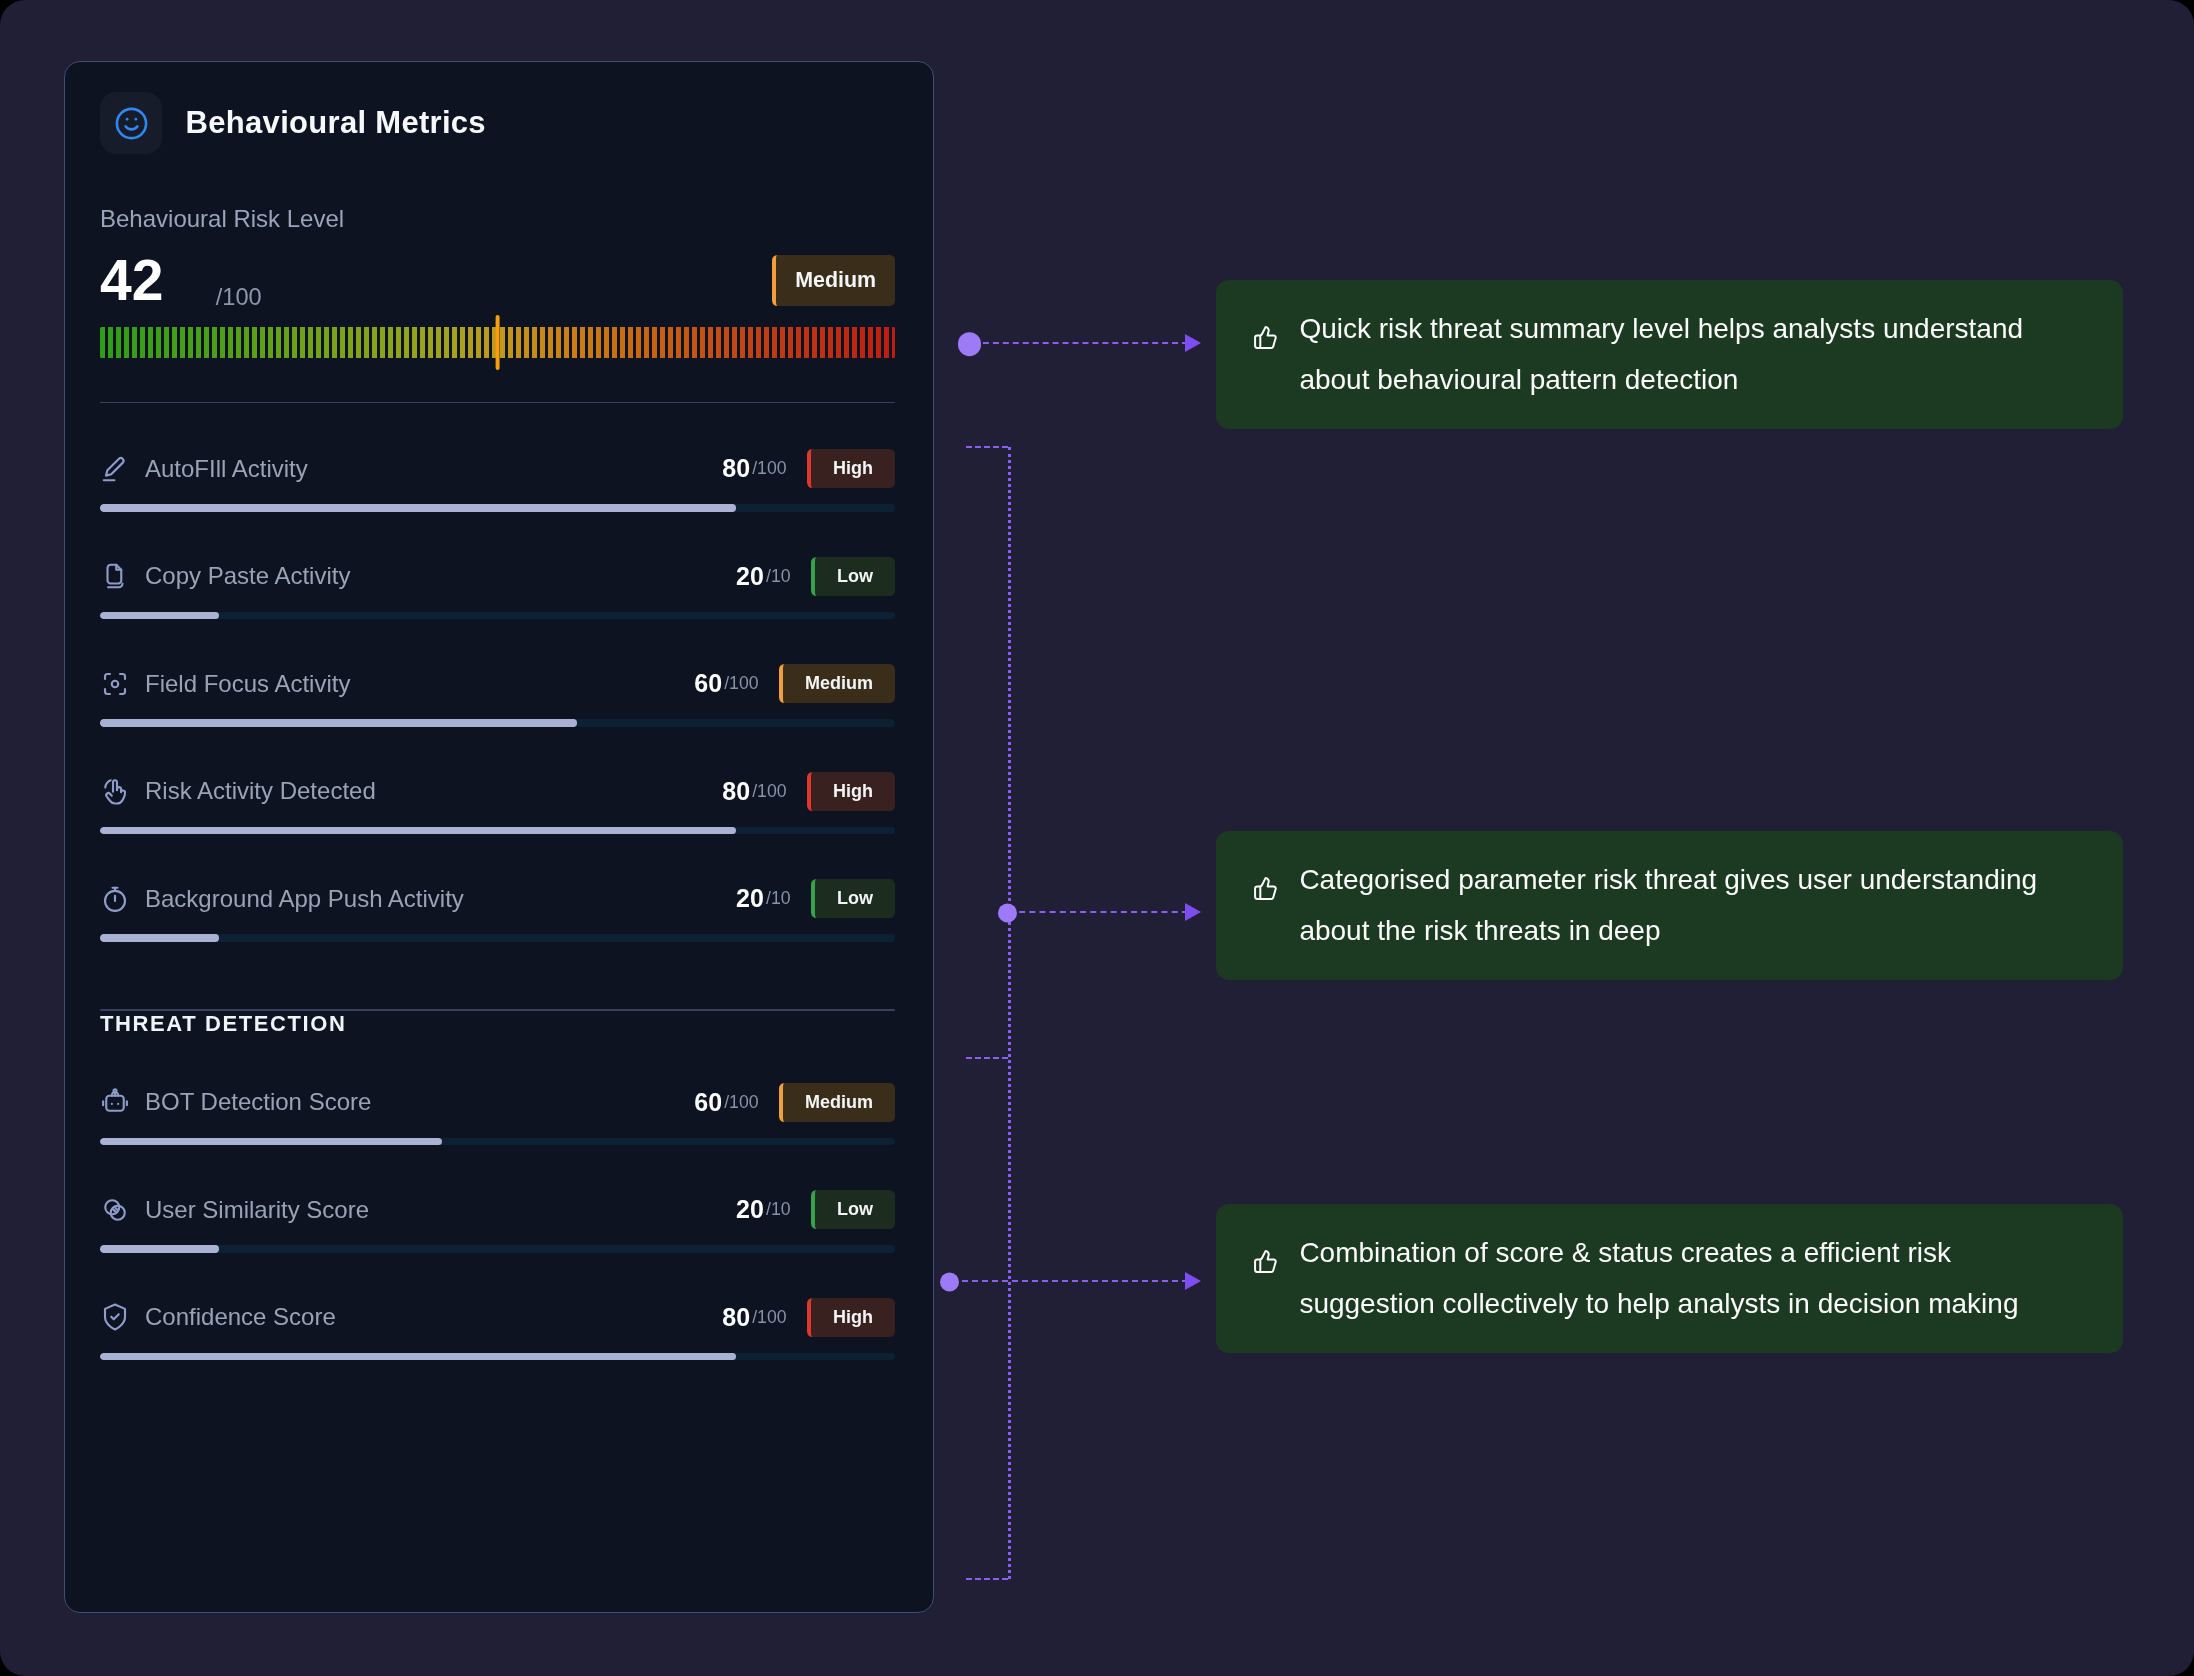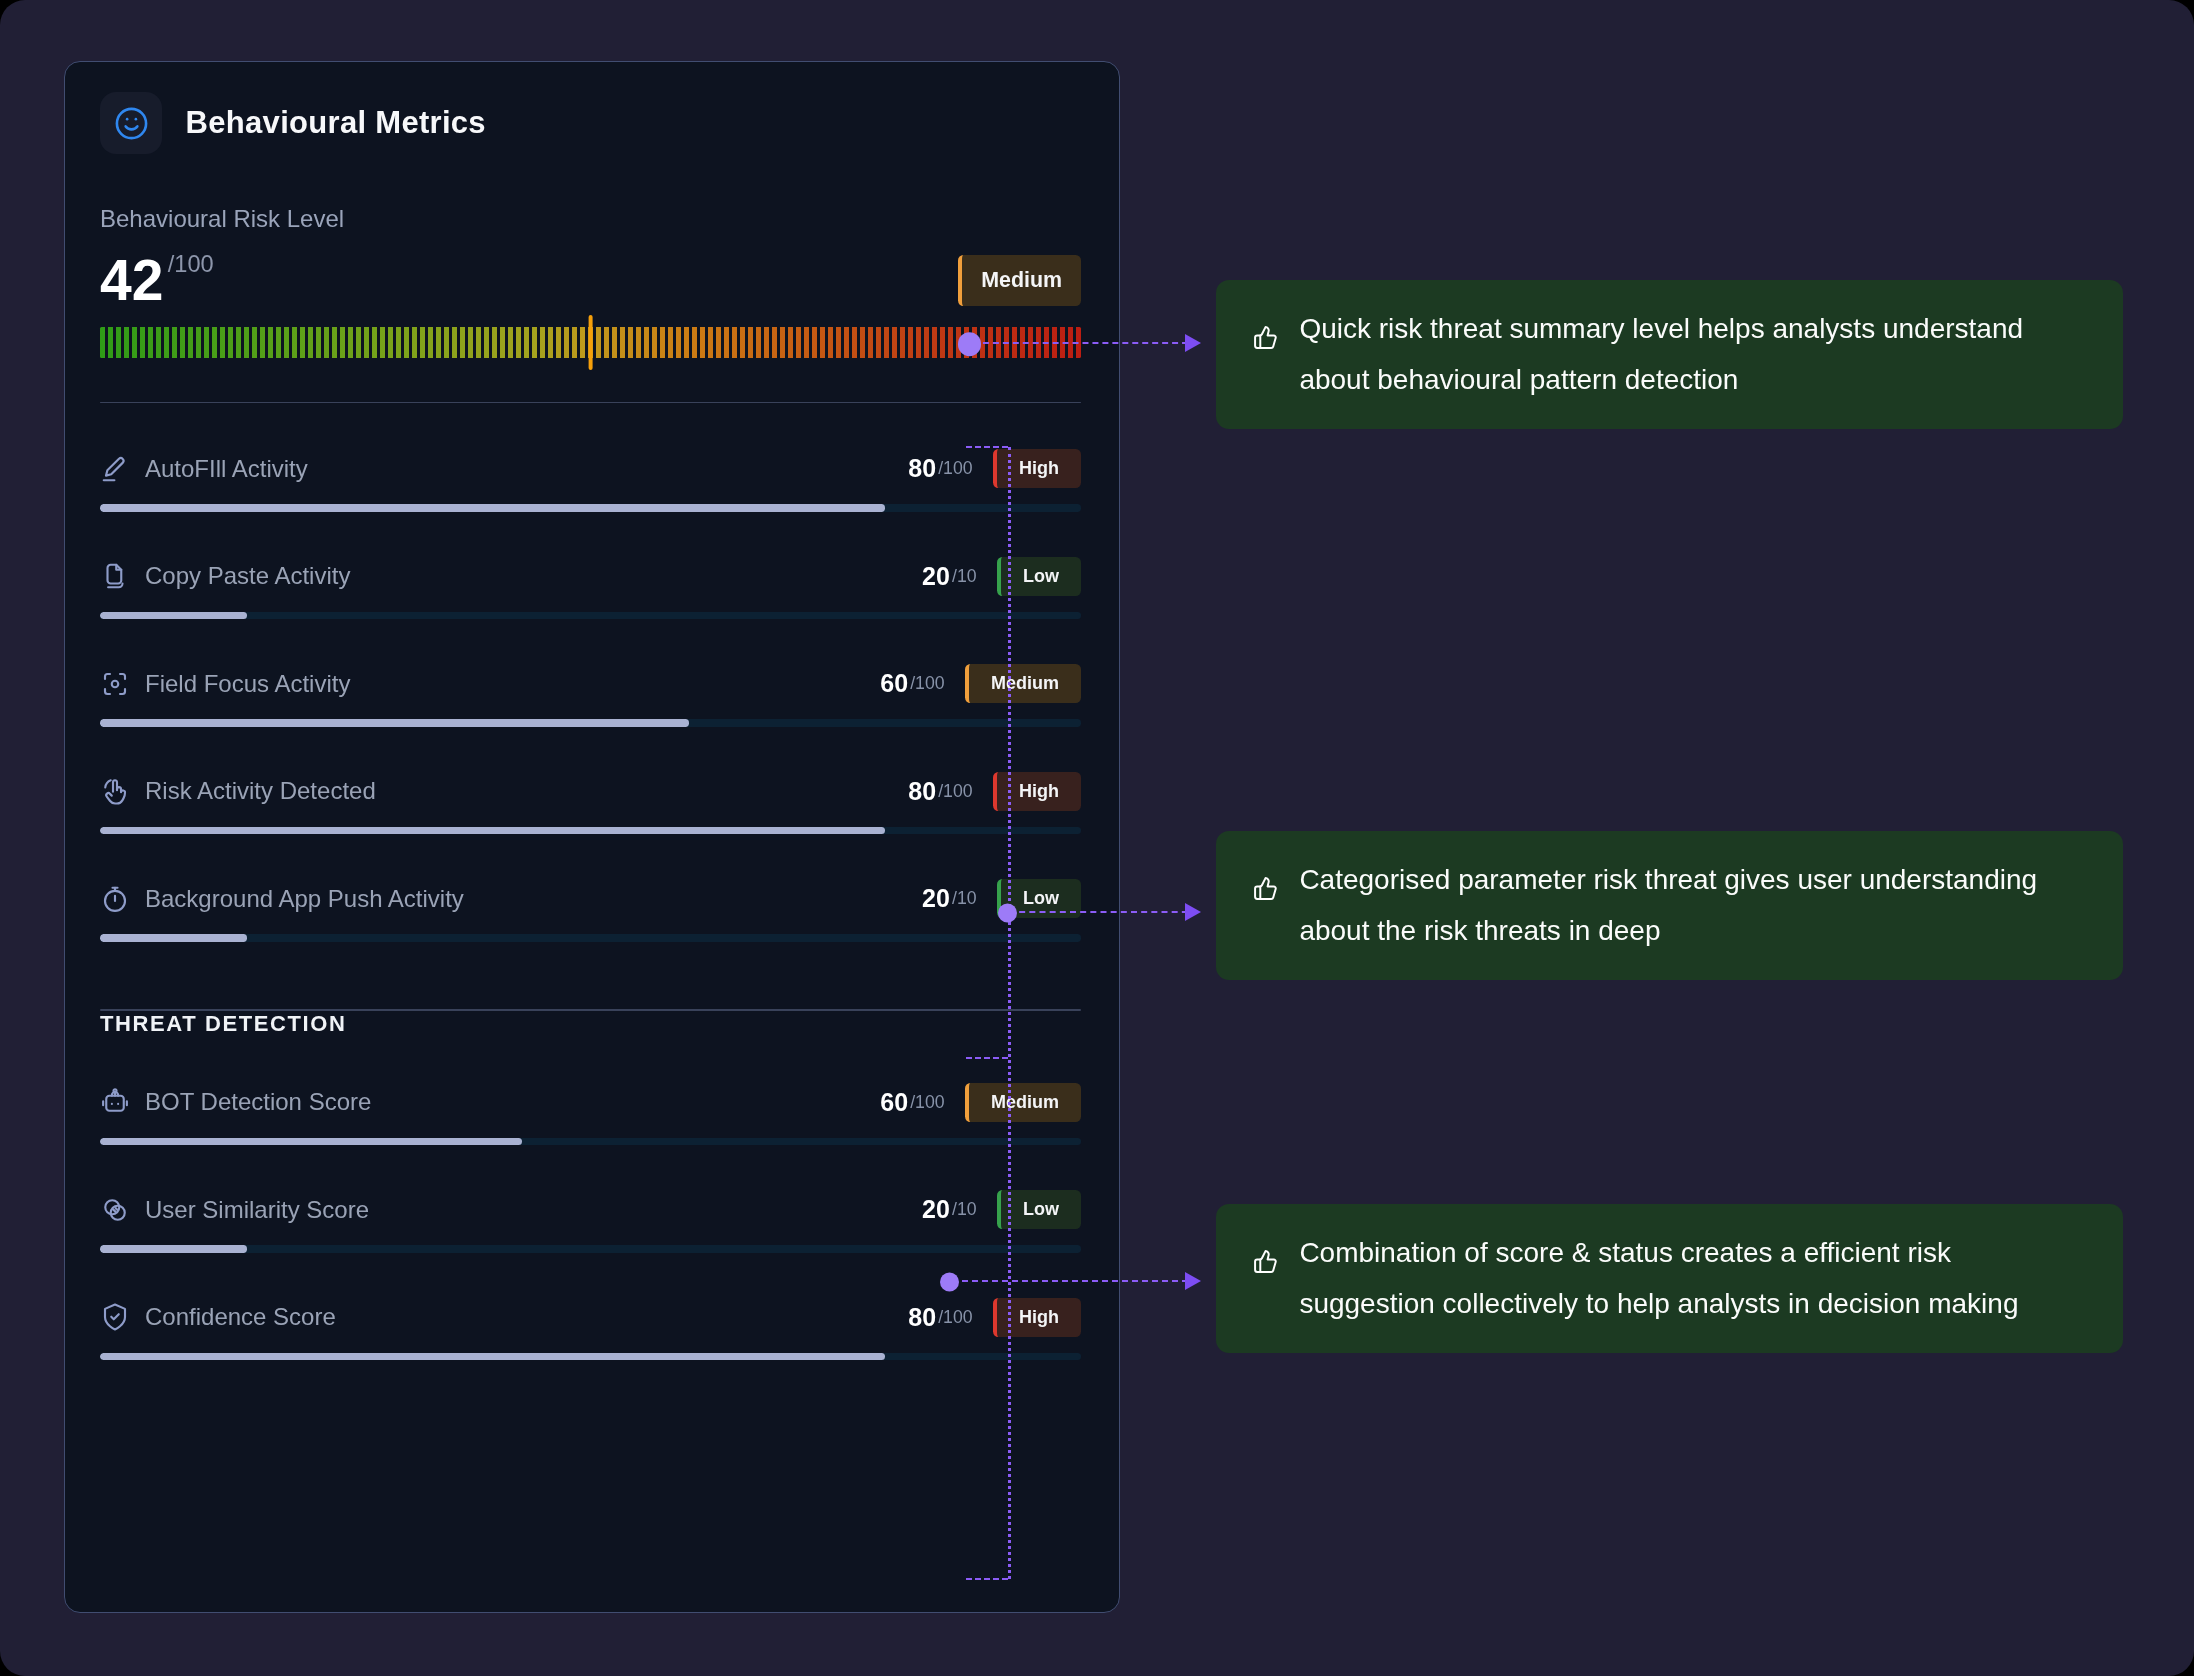--- a/index.html
+++ b/index.html
@@ -1,29 +1,29 @@
 <!DOCTYPE html>
 <html style="font-size:8.6px"><head>
 <meta charset="utf-8">
 <style>
   html,body{margin:0;padding:0;background:#000;}
   body{width:2194px;height:1676px;position:relative;font-family:"Liberation Sans","DejaVu Sans",sans-serif;}
   .page{position:absolute;inset:0;background:#211f35;border-radius:25px;overflow:hidden;}
 
   
-  .panel{position:absolute;left:64px;top:61px;width:1056px;height:1552px;box-sizing:border-box;
+  .panel{position:absolute;left:64px;top:61px;width:870px;height:1552px;box-sizing:border-box;
          background:#0d1320;border:1.6px solid #414d71;border-radius:16px;padding:30px 38px 0 35px;}
   .panel-header{display:flex;align-items:center;gap:23.6px;}
   .icon-box{width:62px;height:62px;border-radius:16px;background:#171c2b;display:flex;align-items:center;justify-content:center;flex:0 0 auto;}
   .icon-box svg{width:35px;height:35px;color:#2f87ef;}
   .panel-title{font-size:31px;font-weight:700;color:#f7f8fa;letter-spacing:0.3px;}
 
   .risk-label{margin-top:51px;font-size:24px;color:#9aa4ba;}
   .score-row{margin-top:18px;display:flex;align-items:center;}
-  .score-num-wrap{display:flex;align-items:flex-start;}
+  .score-num-wrap{display:flex;align-items:flex-end;gap:48px;}
   .score-num{font-size:57px;font-weight:800;color:#ffffff;line-height:1.05;}
   .score-den{font-size:23.6px;color:#8d96ab;margin-left:4.3px;font-weight:400;}
 
   .badge{display:inline-block;color:#f4f5f7;font-weight:600;border-radius:5.4px;white-space:nowrap;}
   .badge.big{font-size:21.4px;padding:13px 19px;margin-left:auto;}
   .badge.small{font-size:18px;padding:9px 22px;margin-left:20.4px;}
   .badge.medium{background:#3a2e1b;border-left:4.3px solid #f09f3c;}
   .badge.high{background:#38211e;border-left:4.3px solid #dd382e;}
   .badge.low{background:#1c2d1f;border-left:4.3px solid #36a24c;}
 

